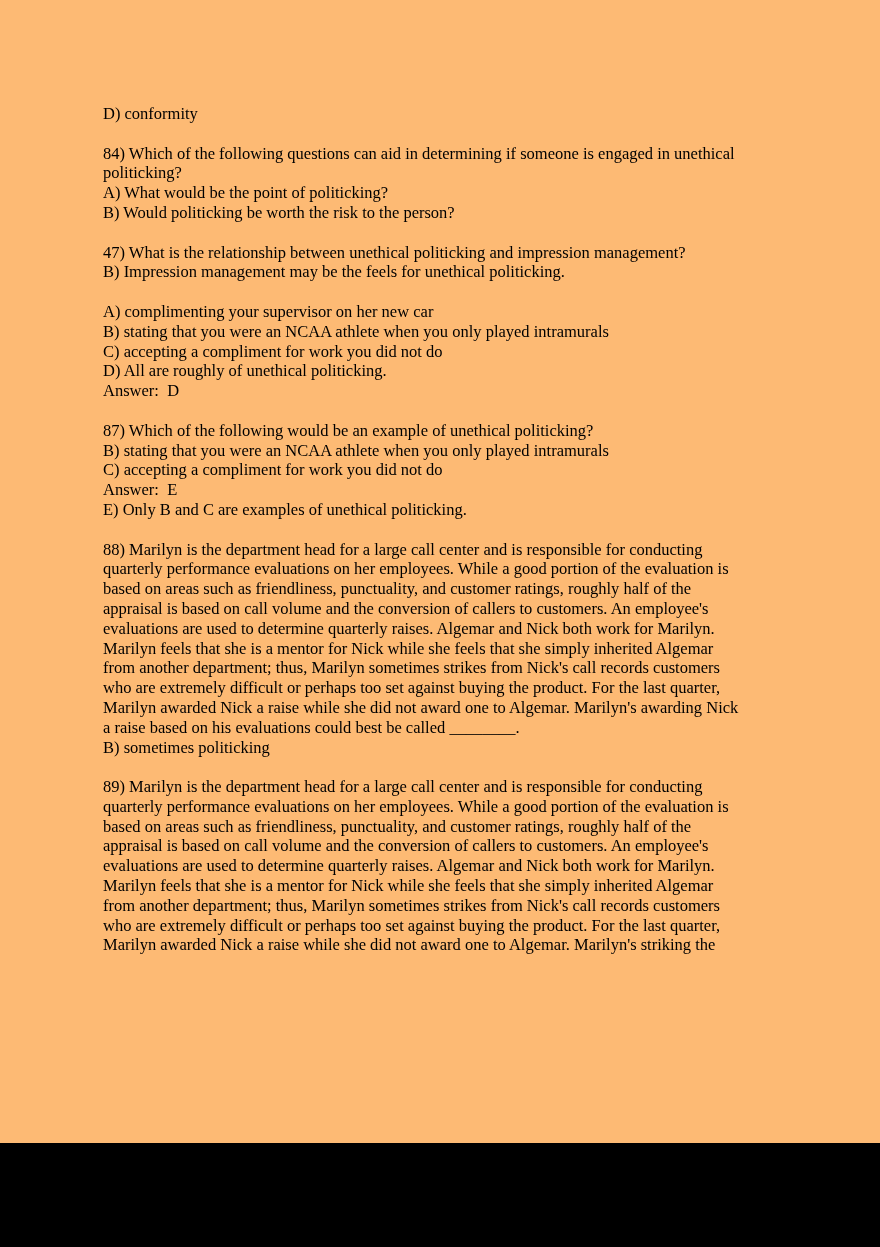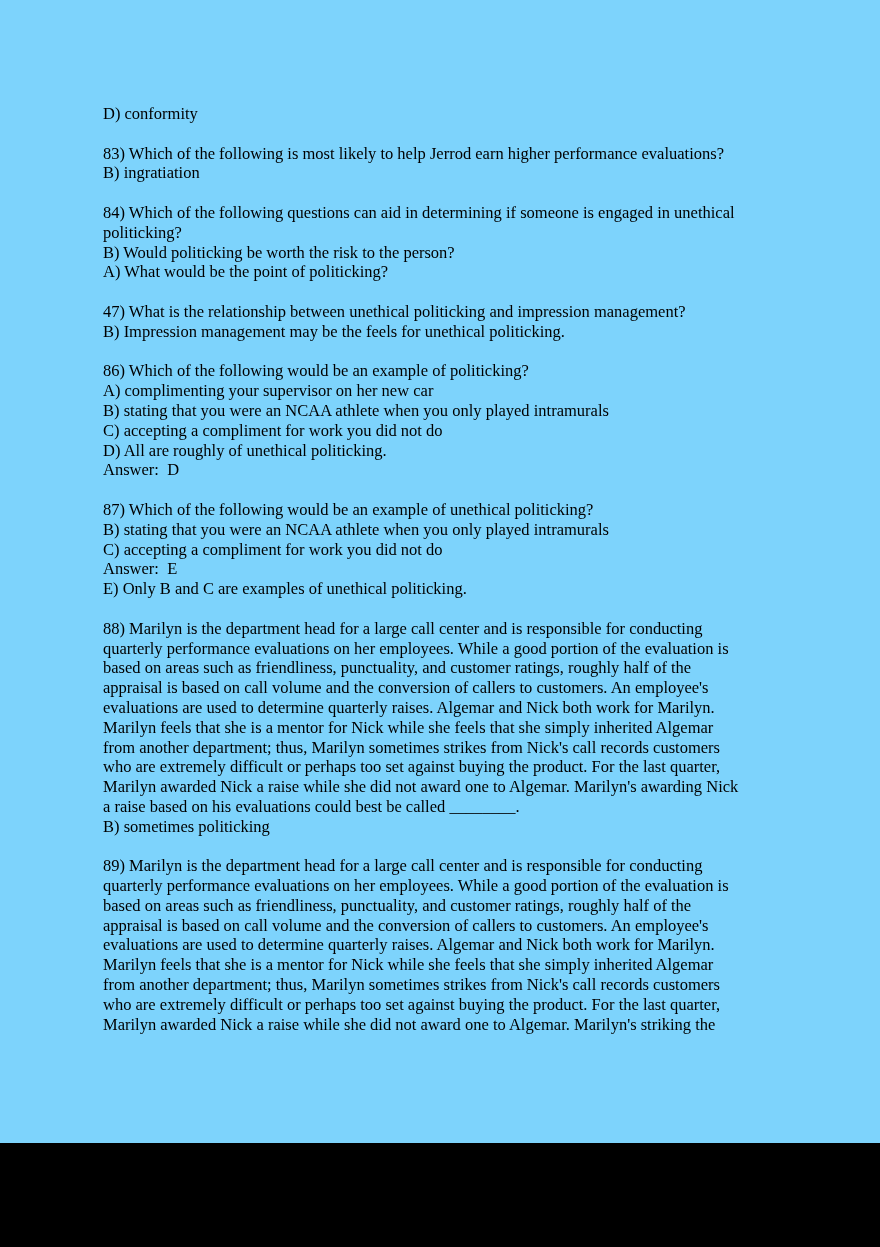--- a/index.html
+++ b/index.html
@@ -37,41 +37,36 @@
     position: absolute;
     left: 0;
     top: 1143px;
     width: 880px;
     height: 104px;
   }
 </style>
 </head>
 <body>
 
-<div class="page" style="background: #7dd3fc;">
+<div class="page" style="background: #fdba74;">
   <div class="text-content">
       <div class="block">
         <div class="line">D) conformity</div>
       </div>
       <div class="block">
-        <div class="line">83) Which of the following is most likely to help Jerrod earn higher performance evaluations?</div>
-        <div class="line">B) ingratiation</div>
-      </div>
-      <div class="block">
         <div class="line">84) Which of the following questions can aid in determining if someone is engaged in unethical</div>
         <div class="line">politicking?</div>
+        <div class="line">A) What would be the point of politicking?</div>
         <div class="line">B) Would politicking be worth the risk to the person?</div>
-        <div class="line">A) What would be the point of politicking?</div>
       </div>
       <div class="block">
         <div class="line">47) What is the relationship between unethical politicking and impression management?</div>
         <div class="line">B) Impression management may be the feels for unethical politicking.</div>
       </div>
       <div class="block">
-        <div class="line">86) Which of the following would be an example of politicking?</div>
         <div class="line">A) complimenting your supervisor on her new car</div>
         <div class="line">B) stating that you were an NCAA athlete when you only played intramurals</div>
         <div class="line">C) accepting a compliment for work you did not do</div>
         <div class="line">D) All are roughly of unethical politicking.</div>
         <div class="line">Answer:  D</div>
       </div>
       <div class="block">
         <div class="line">87) Which of the following would be an example of unethical politicking?</div>
         <div class="line">B) stating that you were an NCAA athlete when you only played intramurals</div>
         <div class="line">C) accepting a compliment for work you did not do</div>

